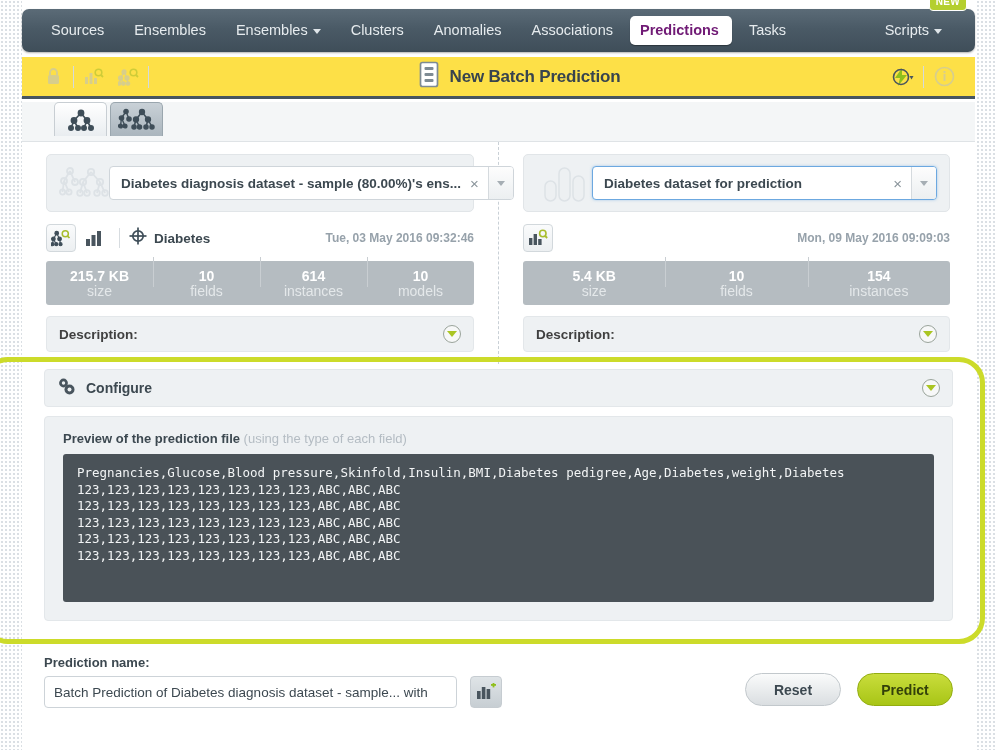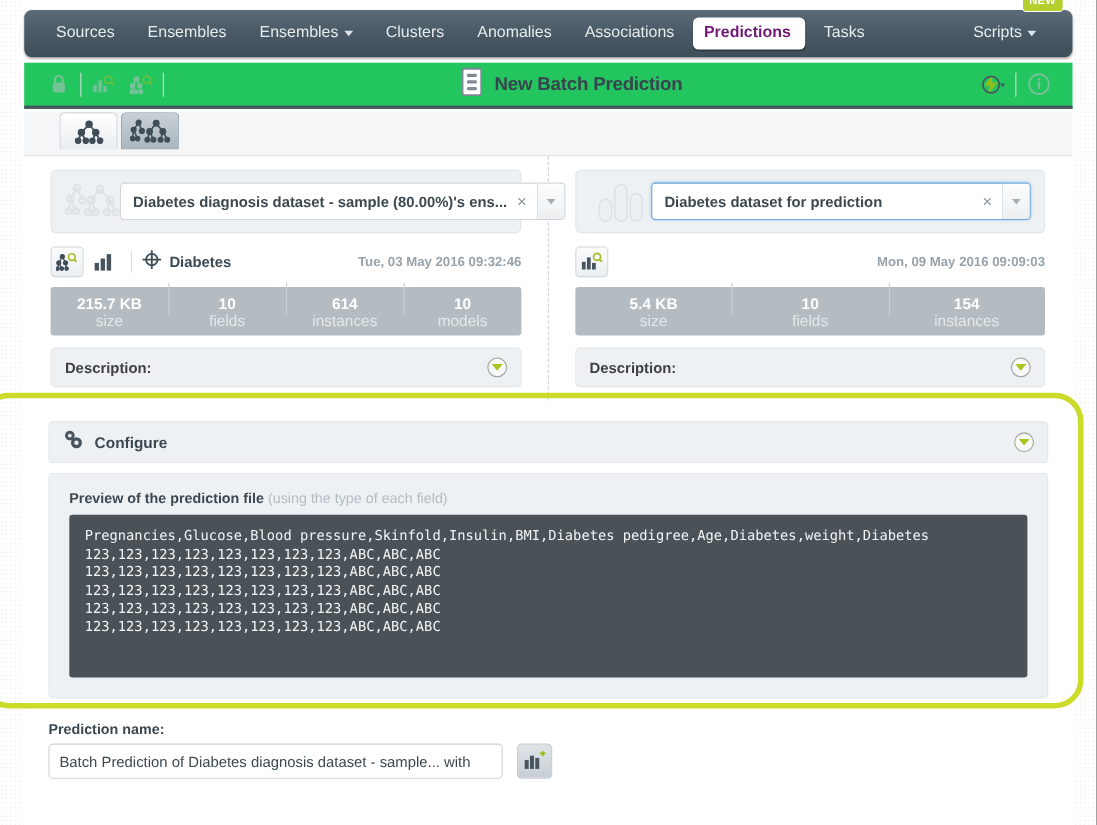--- a/index.html
+++ b/index.html
@@ -56,21 +56,21 @@
   .badge-new {
     position:absolute; right:8px; top:-23px;
     background:#b4cf2e; color:#fff; font-size:10px; font-weight:bold;
     padding:2px 6px 3px; border-radius:4px; letter-spacing:.3px;
     border:1.5px solid #fff;
   }
 
   
   .headerbar {
     position:absolute; left:22px; top:57px; width:953px; height:42px;
-    background:#22c55e; border-bottom:3px solid #47555f;
+    background:#fde047; border-bottom:3px solid #47555f;
     display:flex; align-items:center;gap:48px;
   }
   .hb-left { display:flex; align-items:center; padding-left:14px; }
   .hb-icon { width:34px; height:28px; display:flex; align-items:center; justify-content:center; opacity:.55; }
   .hb-sep { width:1px; height:22px; background:#d4dade; margin:0 3px; }
   .hb-center { flex:1; display:flex; align-items:center; justify-content:center; }
   .hb-title { font-size:17px; font-weight:bold; color:#38444e; margin-left:9px; letter-spacing:-.2px; }
   .hb-right { display:flex; align-items:center; padding-right:14px; }
 
   
@@ -145,21 +145,21 @@
   .desc-label { font-size:13.5px; font-weight:bold; color:#404040; }
 
   .circle-caret {
     margin-left:auto; width:18px;height:18px;border-radius:50%;
     border:1.5px solid #9aa49b; display:flex;align-items:center;justify-content:center;
     background:#f7f8f8; cursor:pointer;
   }
   .circle-caret i { width:0;height:0;border-left:5px solid transparent;border-right:5px solid transparent;border-top:6px solid #aac523; display:block;}
 
   
-  .configure-wrap { position:absolute; left:22px; top:383px; width:953px; padding:0 22px; }
+  .configure-wrap { position:absolute; left:22px; top:369px; width:953px; padding:0 22px; }
   .cfg-header {
     height:38px; background:#eef1f3; border:1px solid #e3e7ea; border-radius:4px;
     display:flex; align-items:center; padding:0 12px;
   }
   .cfg-title { font-size:14px; font-weight:bold; color:#3c4850; margin-left:9px; }
   .cfg-body {
     margin-top:9px; background:#eef1f3; border:1px solid #e3e7ea; border-radius:4px;
     padding:14px 18px 18px;
   }
   .preview-label { font-size:13px; font-weight:bold; color:#3c4850; margin-bottom:8px; }
@@ -553,15 +553,19 @@
   </div>
   <div class="pn-btn">
     <svg width="20" height="18" viewBox="0 0 20 18">
       <rect x="1" y="8" width="3.6" height="8" fill="#49555e"></rect>
         <rect x="5.8" y="4" width="3.6" height="12" fill="#49555e"></rect>
         <rect x="10.6" y="6" width="3.6" height="10" fill="#49555e"></rect>
       <rect x="15" y="1" width="5" height="1.8" fill="#8fbf1c"></rect>
         <rect x="16.6" y="-0.6" width="1.8" height="5" fill="#8fbf1c"></rect>
     </svg>
   </div>
+  <div class="actions">
+    <div class="btn btn-reset">Reset</div>
+    <div class="btn btn-predict">Predict</div>
+  </div>
 </div>
 
 <div class="annot"></div>
 
 </body></html>

